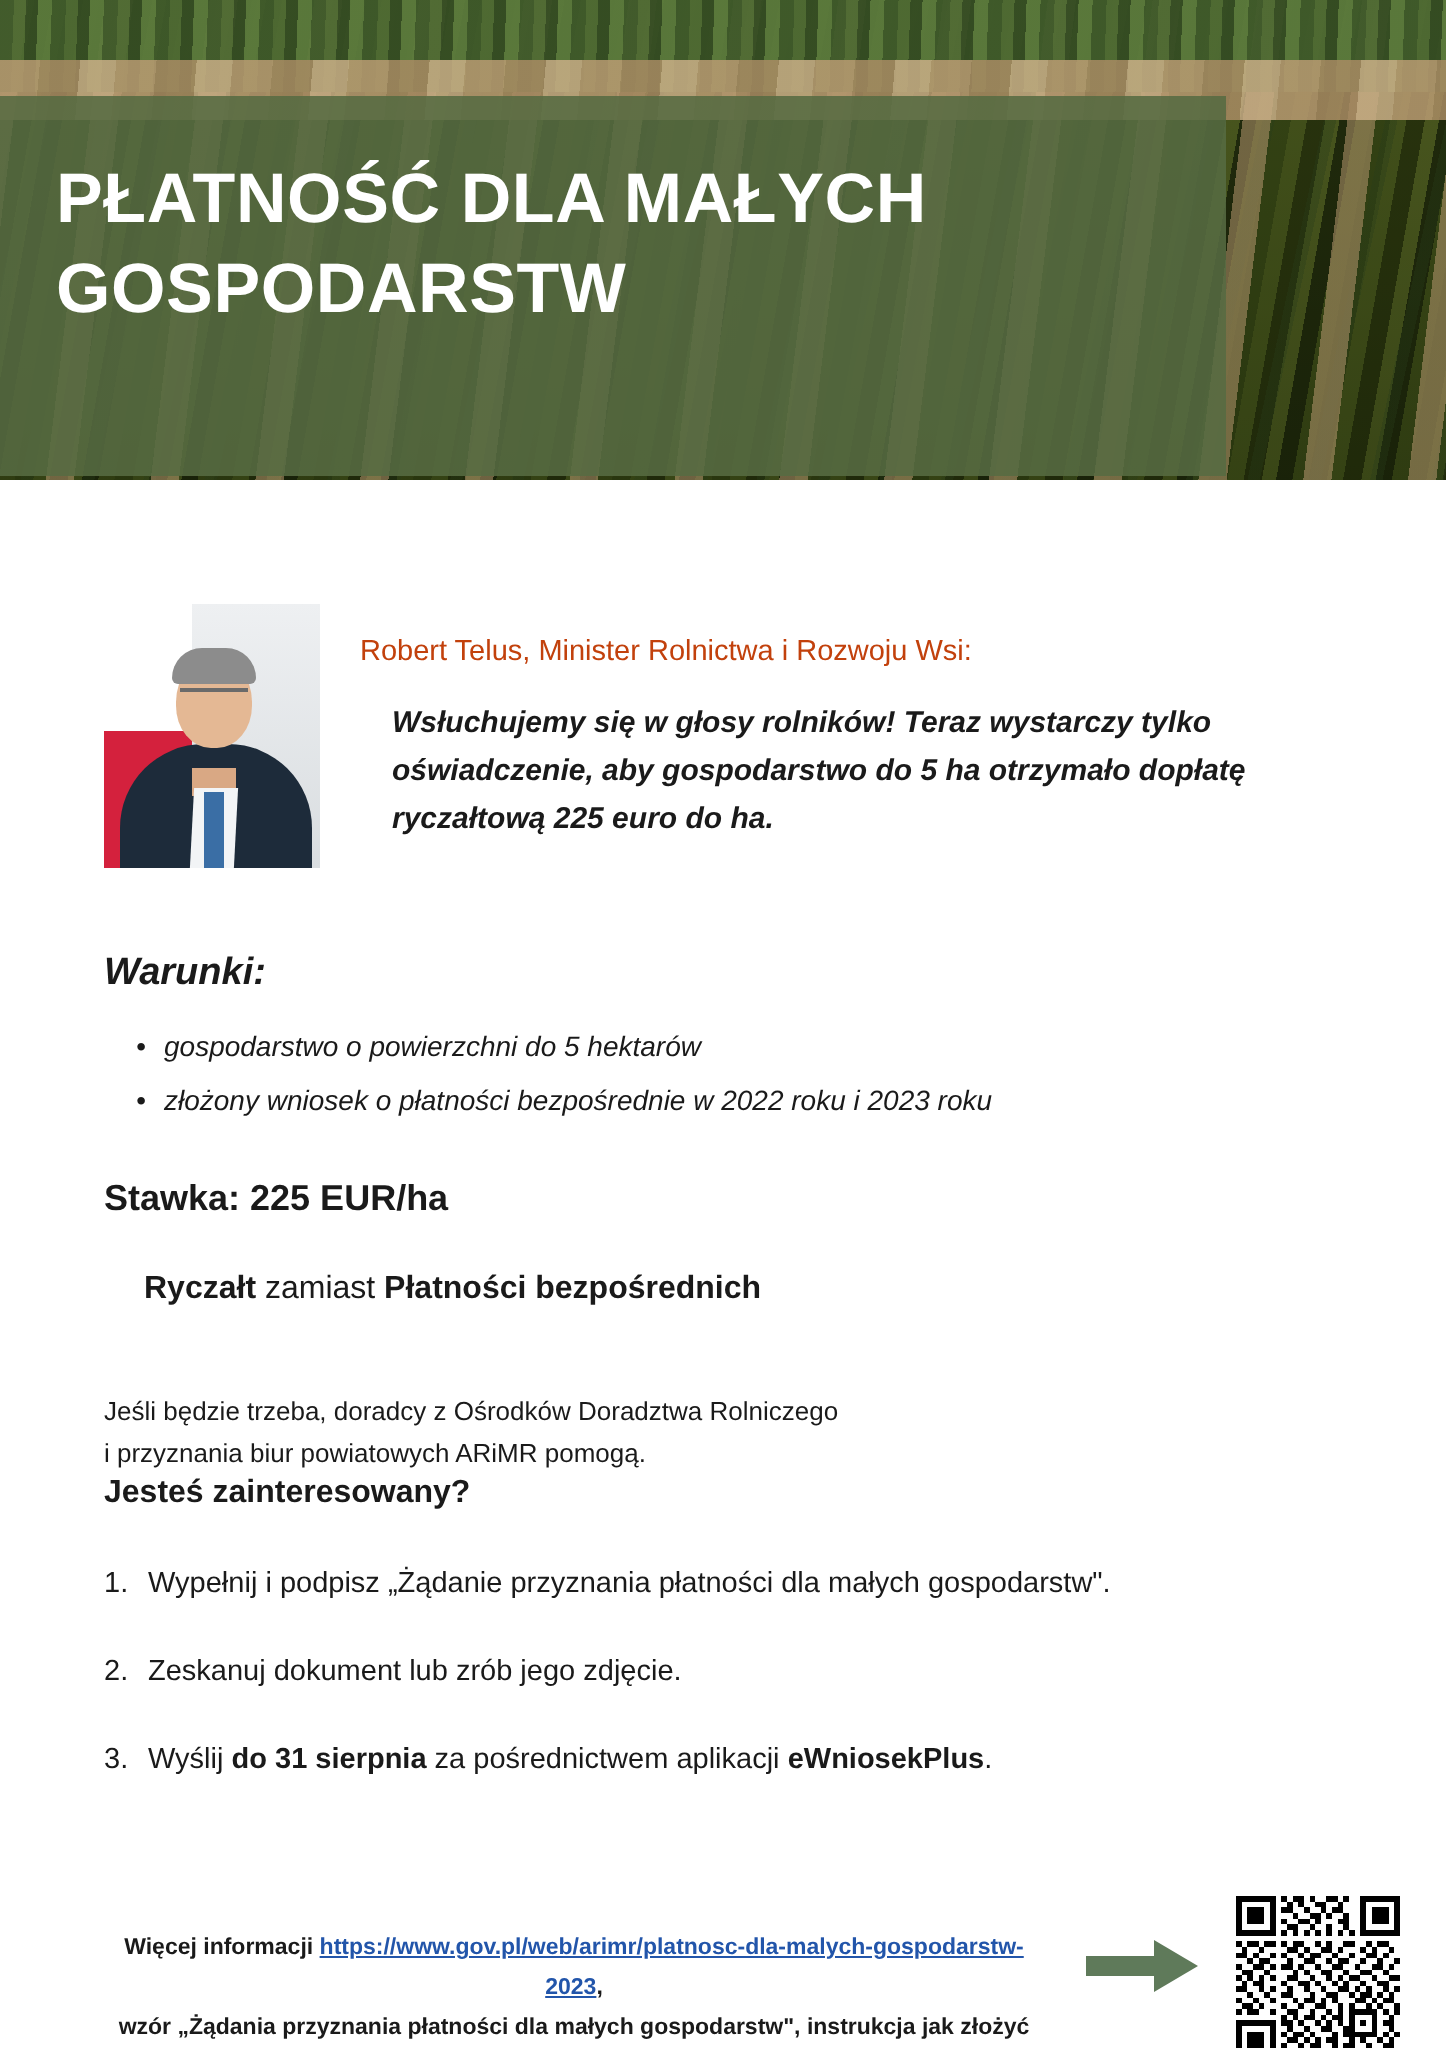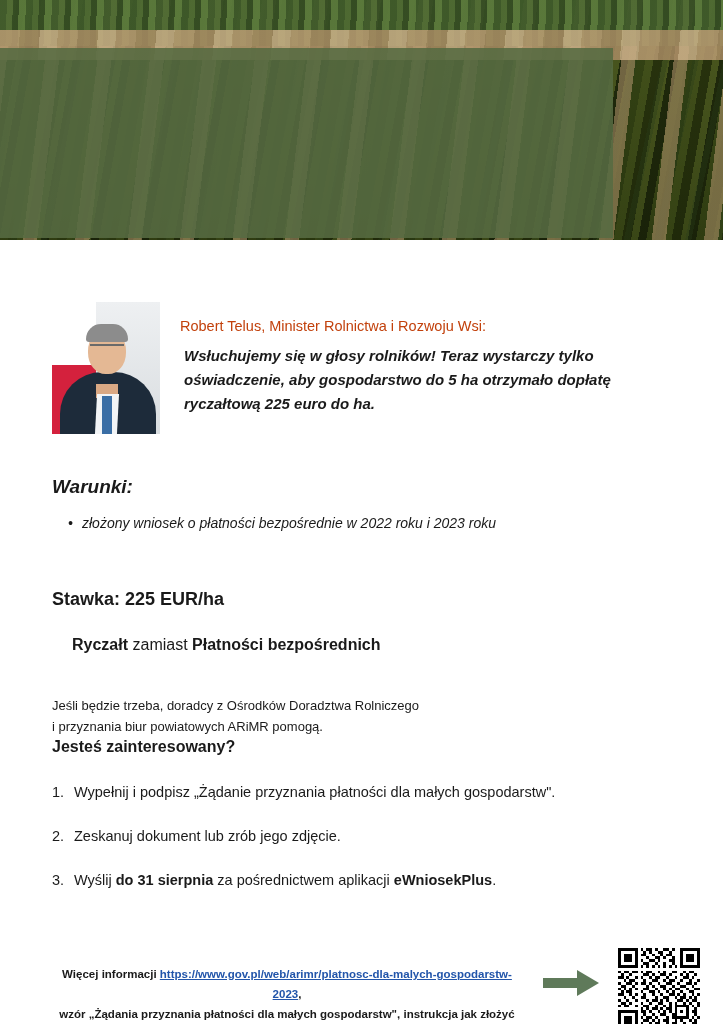--- a/index.html
+++ b/index.html
@@ -170,21 +170,21 @@
   .quote-attrib {
     font-size: 14.5px;
     color: #c2410c;
     margin: 0 0 10px 0;
   }
   .quote-body {
     font-size: 15px;
     font-weight: bold;
     font-style: italic;
     line-height: 1.6;
-    margin: 4px;
+    margin: 16px;
   }
 
   
   .section {
     position: absolute;
     left: 52px;
     width: 620px;
   }
   h2.head {
     font-size: 19px;
@@ -303,20 +303,21 @@
 </style>
 </head>
 <body>
 
 <div class="hero">
   <div class="hero-bg"></div>
   <div class="hero-bg2"></div>
   <div class="hero-top-trees"></div>
   <div class="hero-dirt"></div>
   <div class="hero-overlay"></div>
+  <div class="hero-title">PŁATNOŚĆ DLA MAŁYCH GOSPODARSTW</div>
 </div>
 
 <div class="quote-wrap">
   <div class="portrait">
     <div class="flag"></div>
     <div class="bgwall"></div>
     <div class="suit"></div>
     <div class="neck"></div>
     <div class="shirt"></div>
     <div class="tie"></div>
@@ -326,20 +327,21 @@
   </div>
   <div class="quote-text">
     <p class="quote-attrib">Robert Telus, Minister Rolnictwa i Rozwoju Wsi:</p>
     <p class="quote-body">Wsłuchujemy się w głosy rolników! Teraz wystarczy tylko oświadczenie, aby gospodarstwo do 5 ha otrzymało dopłatę ryczałtową 225 euro do ha.</p>
   </div>
 </div>
 
 <div class="section" style="top:476px;font-style:italic;">
   <h2 class="head">Warunki:</h2>
   <ul class="bullets">
+    <li>gospodarstwo o powierzchni do 5 hektarów</li>
     <li>złożony wniosek o płatności bezpośrednie w 2022 roku i 2023 roku</li>
   </ul>
 </div>
 
 <div class="section" style="top:589px;">
   <div class="rate">Stawka: 225 EUR/ha</div>
 </div>
 
 <div class="section" style="top:636px;">
   <div class="instead">

